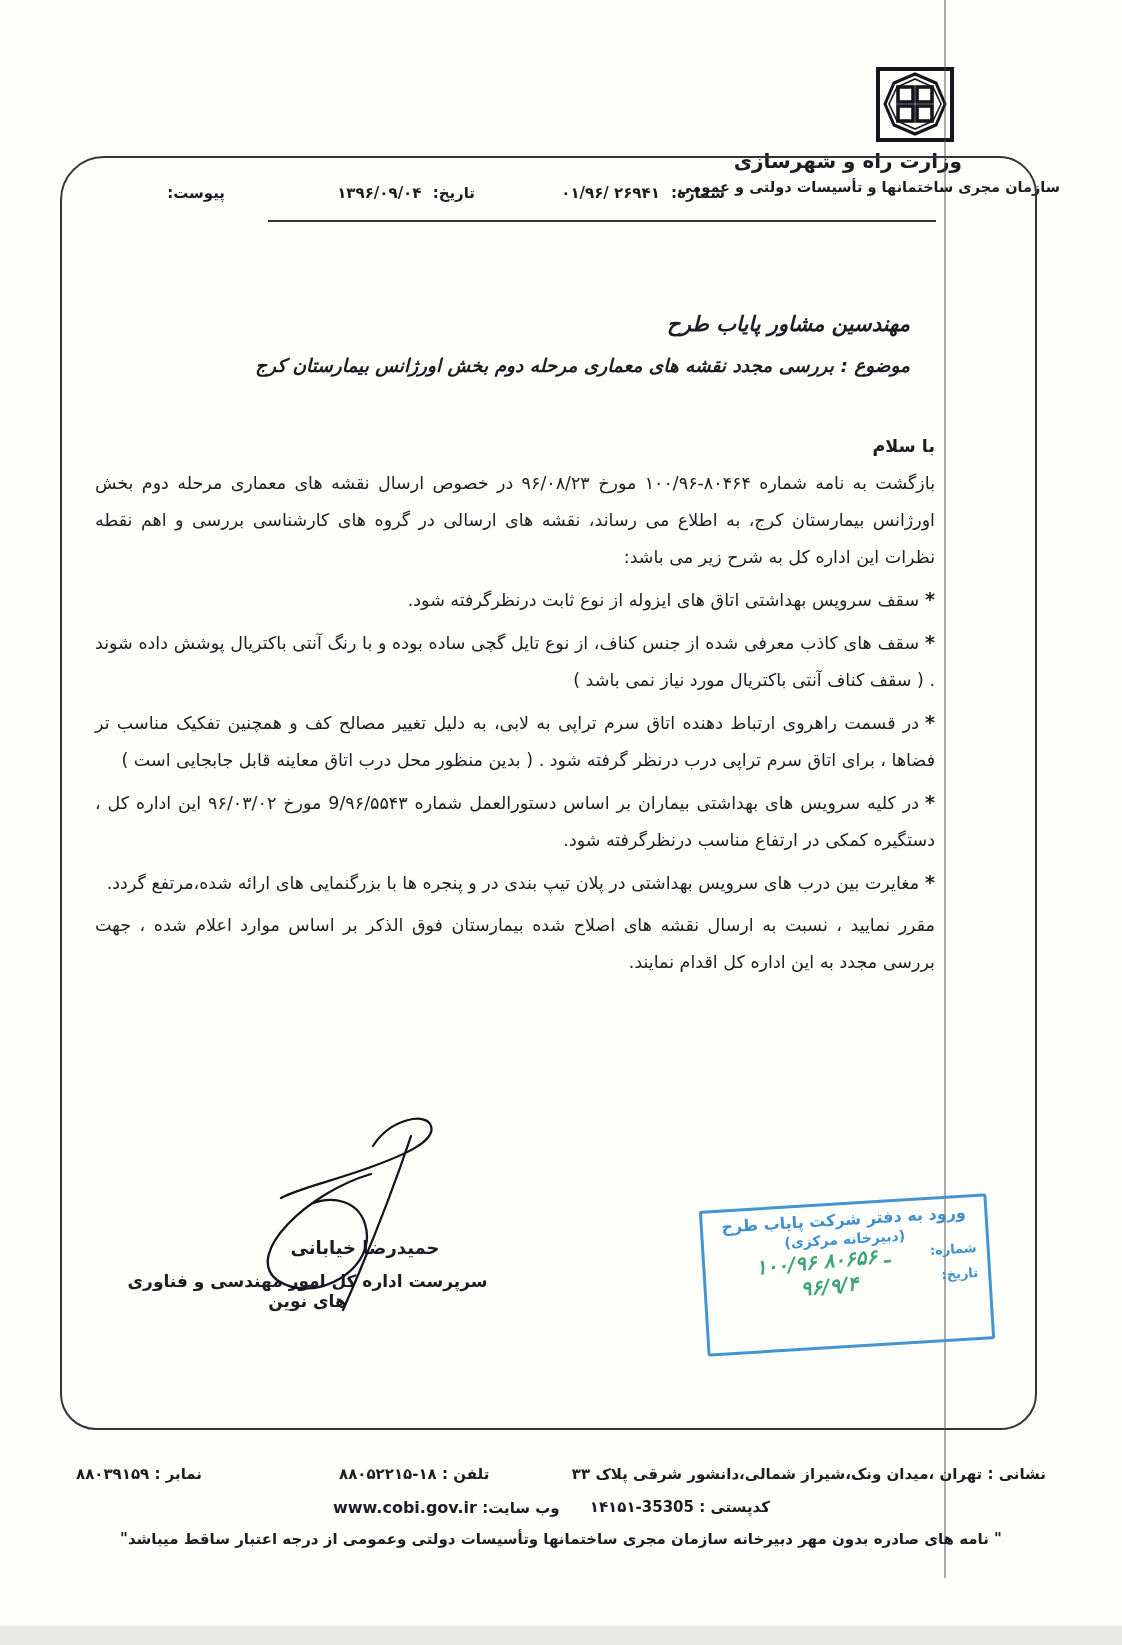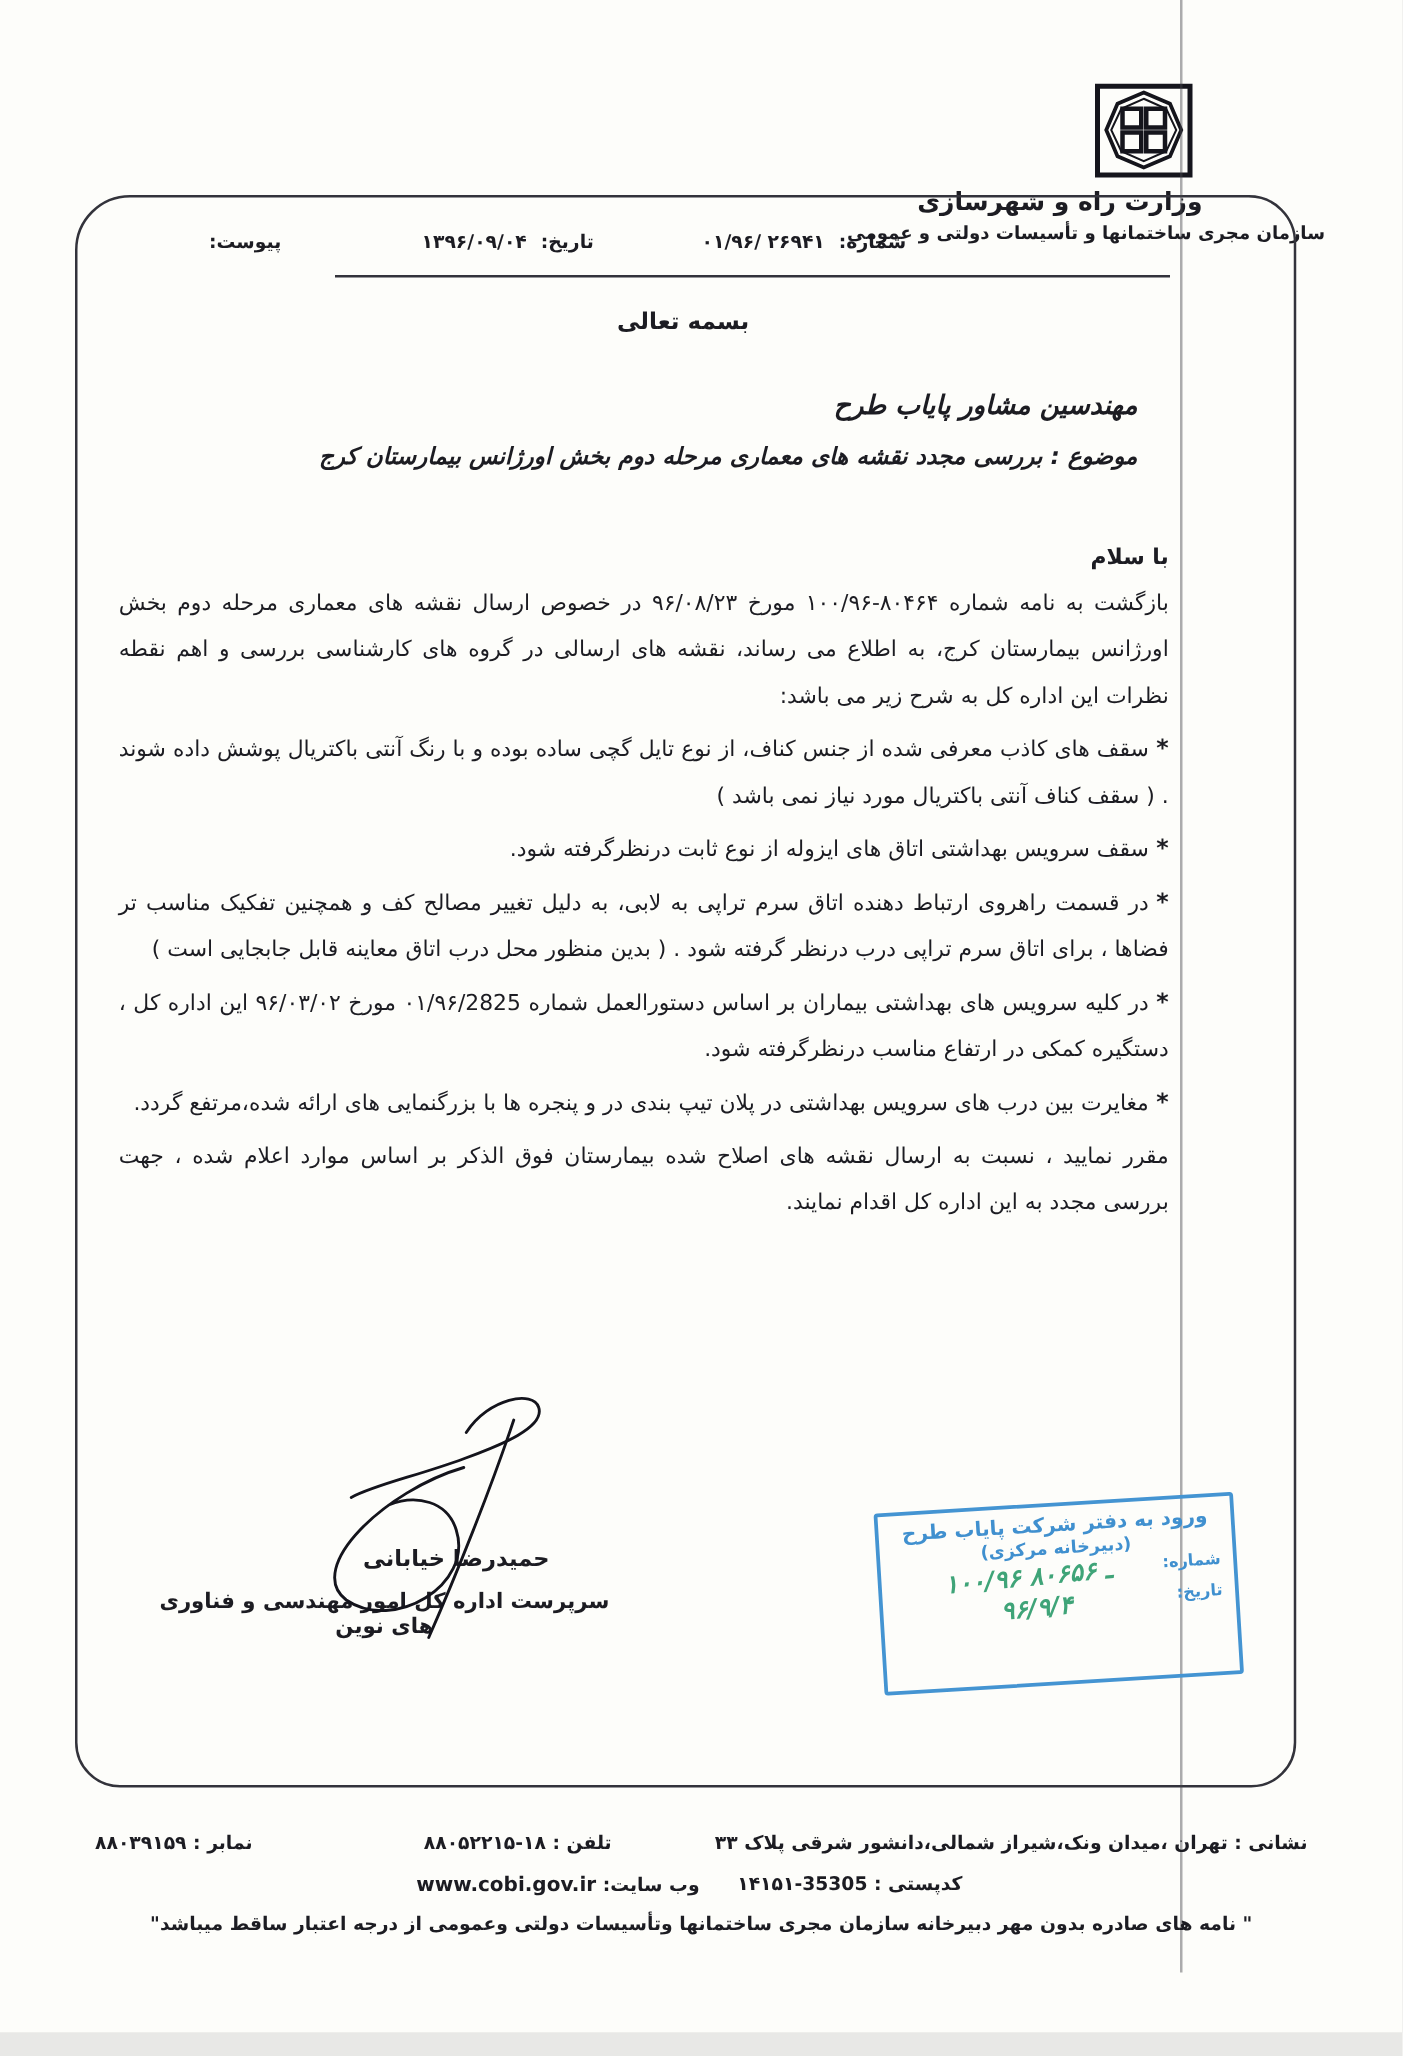--- a/index.html
+++ b/index.html
@@ -92,34 +92,33 @@
     <span class="val ltr" dir="ltr">۰۱/۹۶/ ۲۶۹۴۱</span>
   </div>
   <div class="abs field f-date">
     <span>تاریخ:</span>
     <span class="val ltr" dir="ltr">۱۳۹۶/۰۹/۰۴</span>
   </div>
   <div class="abs field f-attach">
     <span>پیوست:</span>
   </div>
 
-  <div class="abs basmala">بسمه تعالی</div>
   <div class="abs recipient">مهندسین مشاور پایاب طرح</div>
   <div class="abs subject">
     <span>موضوع :</span>
     <span>بررسی مجدد نقشه های معماری مرحله دوم بخش اورژانس بیمارستان کرج</span>
   </div>
 
   <div class="abs body-col">
     <div class="salutation">با سلام</div>
     <p>بازگشت به نامه شماره ‪۱۰۰/۹۶-۸۰۴۶۴‬ مورخ ۹۶/۰۸/۲۳ در خصوص ارسال نقشه های معماری مرحله دوم بخش اورژانس بیمارستان کرج، به اطلاع می رساند، نقشه های ارسالی در گروه های کارشناسی بررسی و اهم نقطه نظرات این اداره کل به شرح زیر می باشد:</p>
+    <p class="bullet"><span class="bmark">*</span><span>سقف سرویس بهداشتی اتاق های ایزوله از نوع ثابت درنظرگرفته شود.</span></p>
     <p class="bullet"><span class="bmark">*</span><span>سقف های کاذب معرفی شده از جنس کناف، از نوع تایل گچی ساده بوده و با رنگ آنتی باکتریال پوشش داده شوند . ( سقف کناف آنتی باکتریال مورد نیاز نمی باشد )</span></p>
-    <p class="bullet"><span class="bmark">*</span><span>سقف سرویس بهداشتی اتاق های ایزوله از نوع ثابت درنظرگرفته شود.</span></p>
     <p class="bullet"><span class="bmark">*</span><span>در قسمت راهروی ارتباط دهنده اتاق سرم تراپی به لابی، به دلیل تغییر مصالح کف و همچنین تفکیک مناسب تر فضاها ، برای اتاق سرم تراپی درب درنظر گرفته شود . ( بدین منظور محل درب اتاق معاینه قابل جابجایی است )</span></p>
-    <p class="bullet"><span class="bmark">*</span><span>در کلیه سرویس های بهداشتی بیماران بر اساس دستورالعمل شماره ۰۱/۹۶/2825 مورخ ۹۶/۰۳/۰۲ این اداره کل ، دستگیره کمکی در ارتفاع مناسب درنظرگرفته شود.</span></p>
+    <p class="bullet"><span class="bmark">*</span><span>در کلیه سرویس های بهداشتی بیماران بر اساس دستورالعمل شماره 9/۹۶/۵۵۴۳ مورخ ۹۶/۰۳/۰۲ این اداره کل ، دستگیره کمکی در ارتفاع مناسب درنظرگرفته شود.</span></p>
     <p class="bullet"><span class="bmark">*</span><span>مغایرت بین درب های سرویس بهداشتی در پلان تیپ بندی در و پنجره ها با بزرگنمایی های ارائه شده،مرتفع گردد.</span></p>
     <p>مقرر نمایید ، نسبت به ارسال نقشه های اصلاح شده بیمارستان فوق الذکر بر اساس موارد اعلام شده ، جهت بررسی مجدد به این اداره کل اقدام نمایند.</p>
   </div>
 
   <div class="abs sig-name">حمیدرضا خیابانی</div>
   <div class="abs sig-title">سرپرست اداره کل امور مهندسی و فناوری های نوین</div>
   <svg class="abs sig-svg" viewBox="0 0 240 205">
     <g fill="none" stroke="#14141c" stroke-width="2.3" stroke-linecap="round">
       <path d="M158 34 C176 6 212 0 216 14 C221 30 186 44 156 55 C118 69 84 76 66 86"></path>
       <path d="M196 24 C178 78 150 148 128 198"></path>

